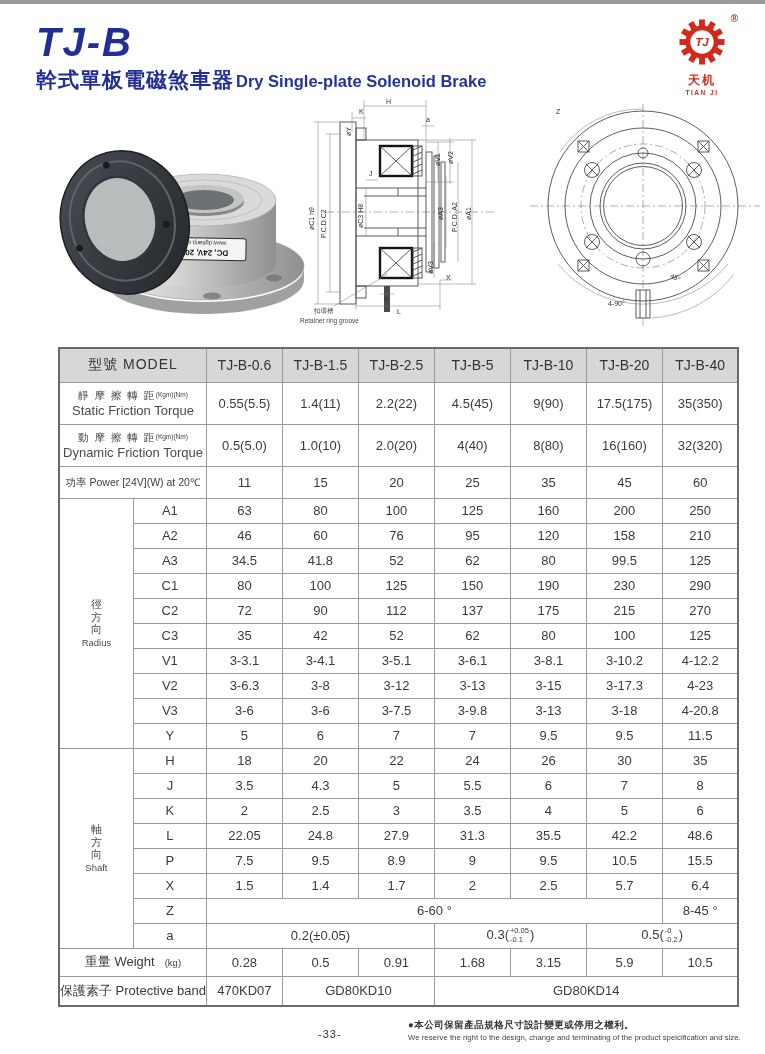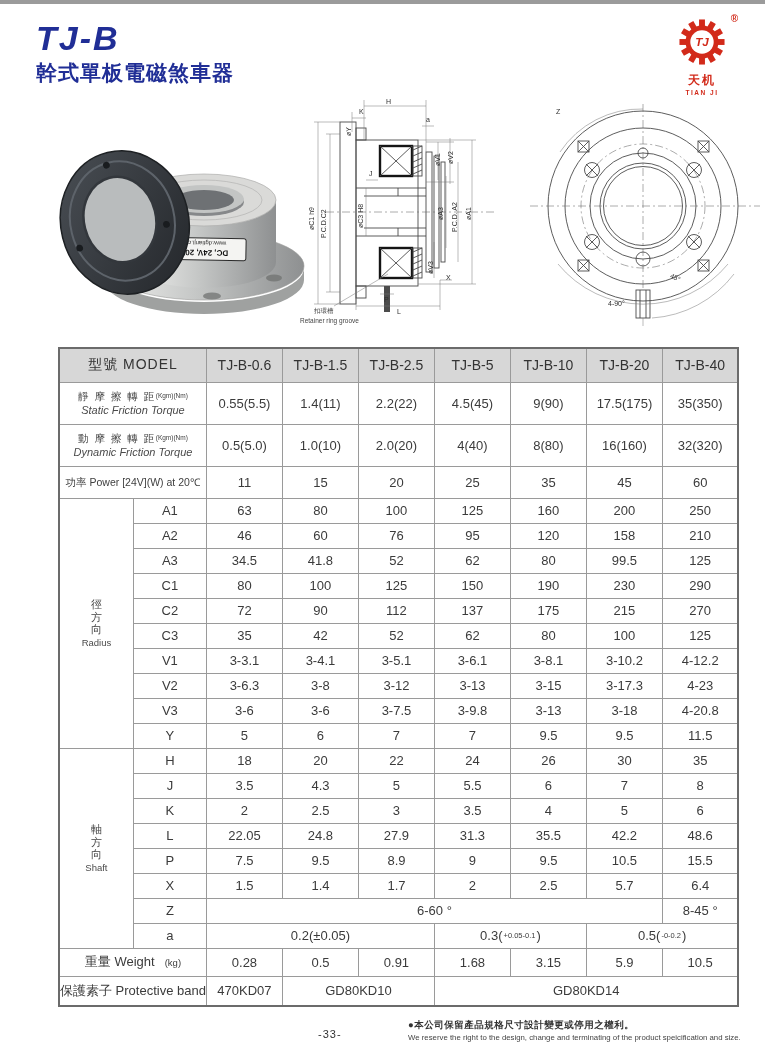--- a/index.html
+++ b/index.html
@@ -2,21 +2,21 @@
 <html><head>
 <meta charset="utf-8">
 <style>
   html,body{margin:0;padding:0;background:#e9e9e9;}
   .page{position:relative;width:765px;height:1054px;background:#fff;margin:0 auto;
         font-family:"Liberation Sans",sans-serif;overflow:hidden;}
   .top-rule{position:absolute;top:0;left:0;width:765px;height:4px;background:#9b9b9b;}
 
   
   .hd{position:absolute;left:36px;top:20px;}
-  .hd h1{margin:0;font-size:34px;font-style:italic;font-weight:bold;color:#202e96;letter-spacing:2px;line-height:1.1;}
+  .hd h1{margin:0;font-size:40px;font-style:italic;font-weight:bold;color:#202e96;letter-spacing:2px;line-height:1.1;}
   .hd .sub{display:flex;align-items:baseline;gap:2px;margin-top:2px;white-space:nowrap;}
   .hd .sub .zh{font-size:21px;font-weight:bold;color:#202e96;letter-spacing:1px;}
   .hd .sub .en{font-size:16.5px;font-weight:bold;color:#24319e;}
 
   .logo{position:absolute;right:20px;top:16px;width:86px;text-align:center;}
   .logo .gearwrap{position:relative;display:inline-block;}
   .logo .reg{position:absolute;top:-3px;right:-10px;font-size:10px;color:#d22a1a;font-weight:bold;}
   .logo .zh{font-size:12px;color:#d22a1a;font-weight:bold;letter-spacing:2px;margin-top:0px;}
   .logo .en{font-size:6.5px;color:#d22a1a;letter-spacing:1.5px;font-weight:bold;}
 
@@ -32,48 +32,49 @@
   
   table.spec{position:absolute;left:58px;top:347px;border-collapse:collapse;table-layout:fixed;
              border:2px solid #6b6b6b;}
   table.spec td{border:1px solid #9a9a9a;text-align:center;color:#3b3b3b;font-size:13px;
                 padding:0;overflow:hidden;}
   tr.head-row td{background:#d7d7d7;font-size:14px;color:#333;}
   td.model-head{font-size:15px;letter-spacing:1px;}
   td.spec-label{text-align:left;padding:1px 2px 1px 4px;}
   .spec-zh{font-size:10.5px;color:#414141;letter-spacing:1.5px;white-space:nowrap;}
   .spec-zh .spec-sup{font-size:6.5px;letter-spacing:0;vertical-align:2px;}
-  .spec-en{font-size:11px;color:#4a4a4a;letter-spacing:0;font-style:italic;}
+  .spec-en{font-size:13px;color:#4a4a4a;letter-spacing:0;}
   .spec-one{font-size:10.5px;letter-spacing:0;}
   td.group-label{background:#fff;}
   .vert{white-space:pre-line;font-size:11px;line-height:1.15;color:#444;}
   .group-en{font-size:9.5px;color:#4a4a4a;margin-top:1px;}
   td.dim{font-size:13px;}
   td.val{font-size:13.5px;}
-  .tol{display:inline-flex;flex-direction:row;font-size:7.5px;line-height:1.1;
+  .tol{display:inline-flex;flex-direction:column;font-size:7.5px;line-height:1.1;
        vertical-align:middle;text-align:left;margin:0 1px;}
   td.bottom-label{text-align:left;padding-left:6px;font-size:10.5px;white-space:nowrap;}
   td.bottom-label .unit{font-size:9.5px;margin-left:10px;}
 
   
   .pageno{position:absolute;left:318px;top:1028px;font-size:11px;color:#333;letter-spacing:1px;}
   .fnotes{position:absolute;left:408px;top:1019px;width:352px;}
   .fnotes .nzh{font-size:9.5px;font-weight:bold;color:#333;letter-spacing:.5px;}
   .fnotes .nen{font-size:7.8px;color:#444;margin-top:1px;}
 </style>
 </head>
 <body>
 
 <div class="page">
   <div class="top-rule"></div>
 
   <div class="hd">
     <h1>TJ-B</h1>
     <div class="sub">
       <span class="zh">幹式單板電磁煞車器</span>
+      <span class="en">Dry Single-plate Solenoid Brake</span>
     </div>
   </div>
 
   <div class="logo">
     <span class="gearwrap">
       <svg width="52" height="52" viewBox="0 0 60 60">
         <g transform="translate(30,30)" fill="#d22a1a">
           <g>
             <rect x="-3.4" y="-26" width="6.8" height="9"></rect>
             <rect x="-3.4" y="-26" width="6.8" height="9" transform="rotate(30)"></rect>

